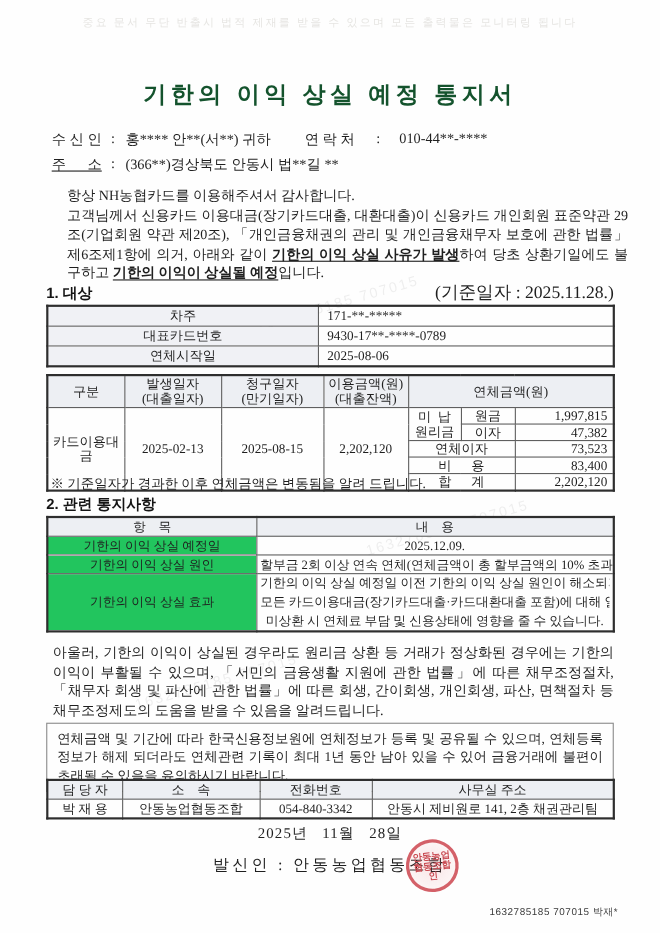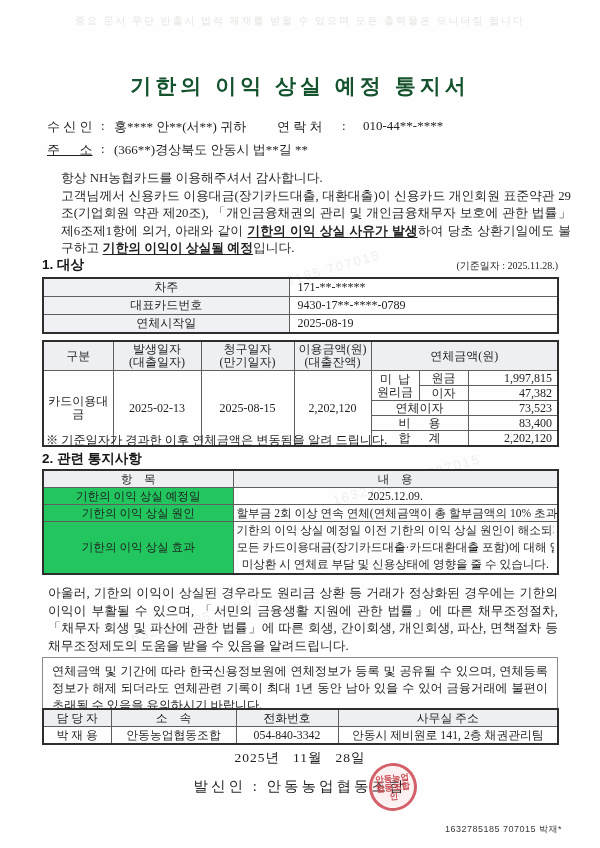--- a/index.html
+++ b/index.html
@@ -28,21 +28,21 @@
   }
 
   .addr-row { left:0; width:600px; height:20px; font-size:13px; }
   .addr-row span { position:absolute; white-space:pre; }
 
   .para { text-align:justify; font-size:12.8px; line-height:17.6px; }
   .em { font-weight:bold; text-decoration:underline; text-underline-offset:2px; }
 
   .sec-head { left:42px; width:516px; display:flex; justify-content:space-between; align-items:baseline; }
   .sec-title { font-family:"Liberation Sans","DejaVu Sans",sans-serif; font-weight:bold; font-size:13.5px; color:#141414; }
-  .base-date { font-size:10px; }
+  .base-date { font-size:16px; }
 
   table { border-collapse:collapse; table-layout:fixed; }
   td { border:1px solid #5f5f5f; font-size:12px; padding:0 3px; overflow:hidden; }
   .tbl { border:2px solid #2e2e2e; width:515px; }
   .hd { background:#edeff3; text-align:center; }
   .lblcell { background:#f0f1f5; text-align:center; }
   .itemcell { background:#22c55e; text-align:center; white-space:nowrap; }
   .ctr { text-align:center; }
   .num { text-align:right; padding-right:5px; }
   .val { text-align:left; padding-left:8px; white-space:nowrap; }
@@ -121,21 +121,21 @@
         <tr>
       <td class="lblcell">차주</td>
       <td class="val">171-**-*****</td>
     </tr>
     <tr>
       <td class="lblcell">대표카드번호</td>
       <td class="val">9430-17**-****-0789</td>
     </tr>
     <tr>
       <td class="lblcell">연체시작일</td>
-      <td class="val">2025-08-19</td>
+      <td class="val">2025-08-06</td>
     </tr>
   </tbody>
     </table>
 
   <table class="abs tbl loan-tbl" style="top:340px; left:42px;">
     <colgroup>
       <col style="width:70px">
         <col style="width:88px">
         <col style="width:93px">
         <col style="width:77px">

